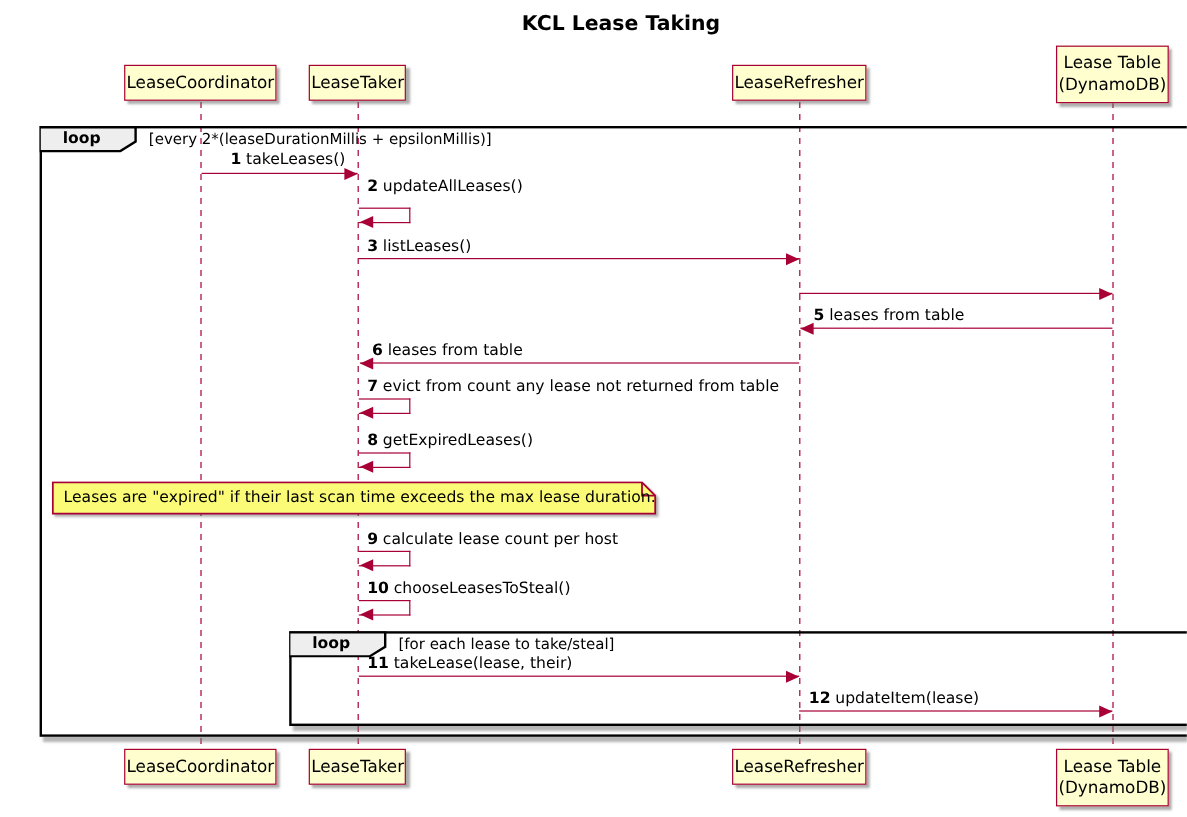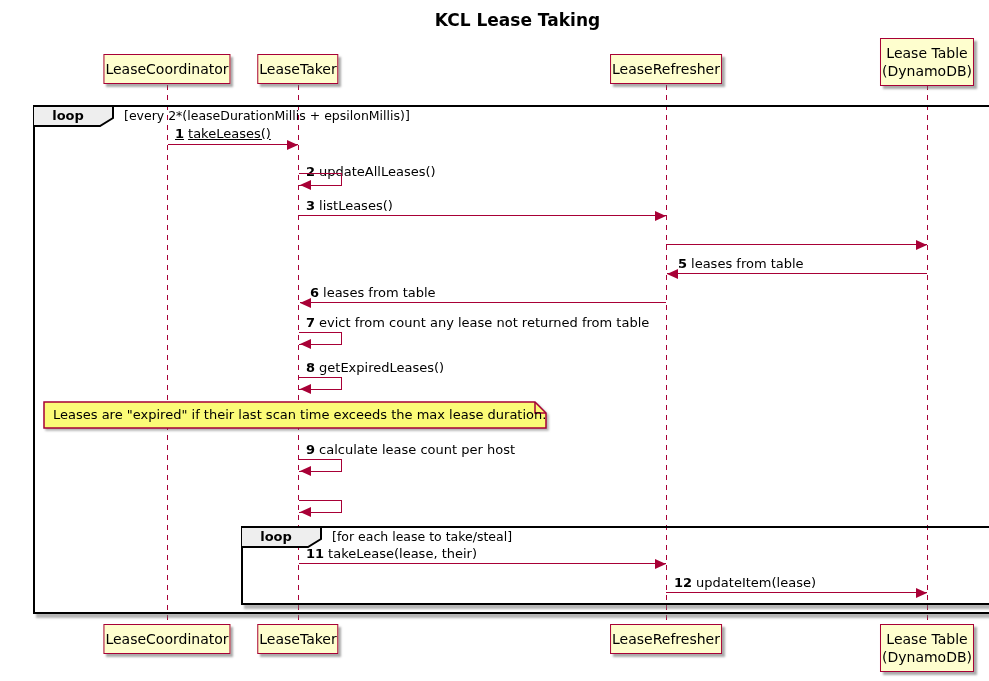--- a/index.html
+++ b/index.html
@@ -80,25 +80,25 @@
   <div class="kw" style="left:12px; top:107px;">loop</div>
   <div class="cond" style="left:101px; top:108px;">[every 2*(leaseDurationMillis + epsilonMillis)]</div>
 
   <div class="frame" style="left:218px; top:526px; width:750px; height:75px;"></div>
   <svg class="pent-svg" style="left:218px; top:526px;" width="82" height="22">
     <path d="M0,1 H80 V13 L67,21 H0 Z" fill="#EEEEEE" stroke="#000000" stroke-width="2"></path>
   </svg>
   <div class="kw" style="left:220px; top:528px;">loop</div>
   <div class="cond" style="left:309px; top:529px;">[for each lease to take/steal]</div>
 
-  <div class="mlabel" style="left:152px; top:126px;text-decoration:underline;"><b>1</b><span>takeLeases()</span></div>
+  <div class="mlabel" style="left:169px; top:126px;"><b>1</b><span>takeLeases()</span></div>
   <div class="mline" style="left:145px; top:144px; width:130px;"></div>
   <div class="arr-r" style="left:264px; top:140px;"></div>
 
-  <div class="mlabel" style="left:283px; top:164px;"><b>2</b><span>updateAllLeases()</span></div>
+  <div class="mlabel" style="left:283px; top:148px;"><b>2</b><span>updateAllLeases()</span></div>
   <div class="self" style="left:276px; top:173px;"></div>
   <div class="arr-l" style="left:277px; top:180px;"></div>
 
   <div class="mlabel" style="left:283px; top:198px;"><b>3</b><span>listLeases()</span></div>
   <div class="mline" style="left:276px; top:215px; width:367px;"></div>
   <div class="arr-r" style="left:632px; top:211px;"></div>
 
   <div class="mline" style="left:643px; top:244px; width:261px;"></div>
   <div class="arr-r" style="left:893px; top:240px;"></div>
 
@@ -123,20 +123,21 @@
       <path d="M1,1 H492 L503,12 V27 H1 Z" fill="#FBFB77" stroke="#A80036" stroke-width="1.5"></path>
       <path d="M492,1 V12 H503" fill="none" stroke="#A80036" stroke-width="1.5"></path>
     </svg>
     <div class="note-text">Leases are "expired" if their last scan time exceeds the max lease duration.</div>
   </div>
 
   <div class="mlabel" style="left:283px; top:442px;"><b>9</b><span>calculate lease count per host</span></div>
   <div class="self" style="left:276px; top:459px;"></div>
   <div class="arr-l" style="left:277px; top:466px;"></div>
 
+  <div class="mlabel" style="left:283px; top:483px;"><b>10</b><span>chooseLeasesToSteal()</span></div>
   <div class="self" style="left:276px; top:500px;"></div>
   <div class="arr-l" style="left:277px; top:507px;"></div>
 
   <div class="mlabel" style="left:283px; top:546px;"><b>11</b><span>takeLease(lease, their)</span></div>
   <div class="mline" style="left:276px; top:563px; width:367px;"></div>
   <div class="arr-r" style="left:632px; top:559px;"></div>
 
   <div class="mlabel" style="left:651px; top:575px;"><b>12</b><span>updateItem(lease)</span></div>
   <div class="mline" style="left:643px; top:592px; width:261px;"></div>
   <div class="arr-r" style="left:893px; top:588px;"></div>

